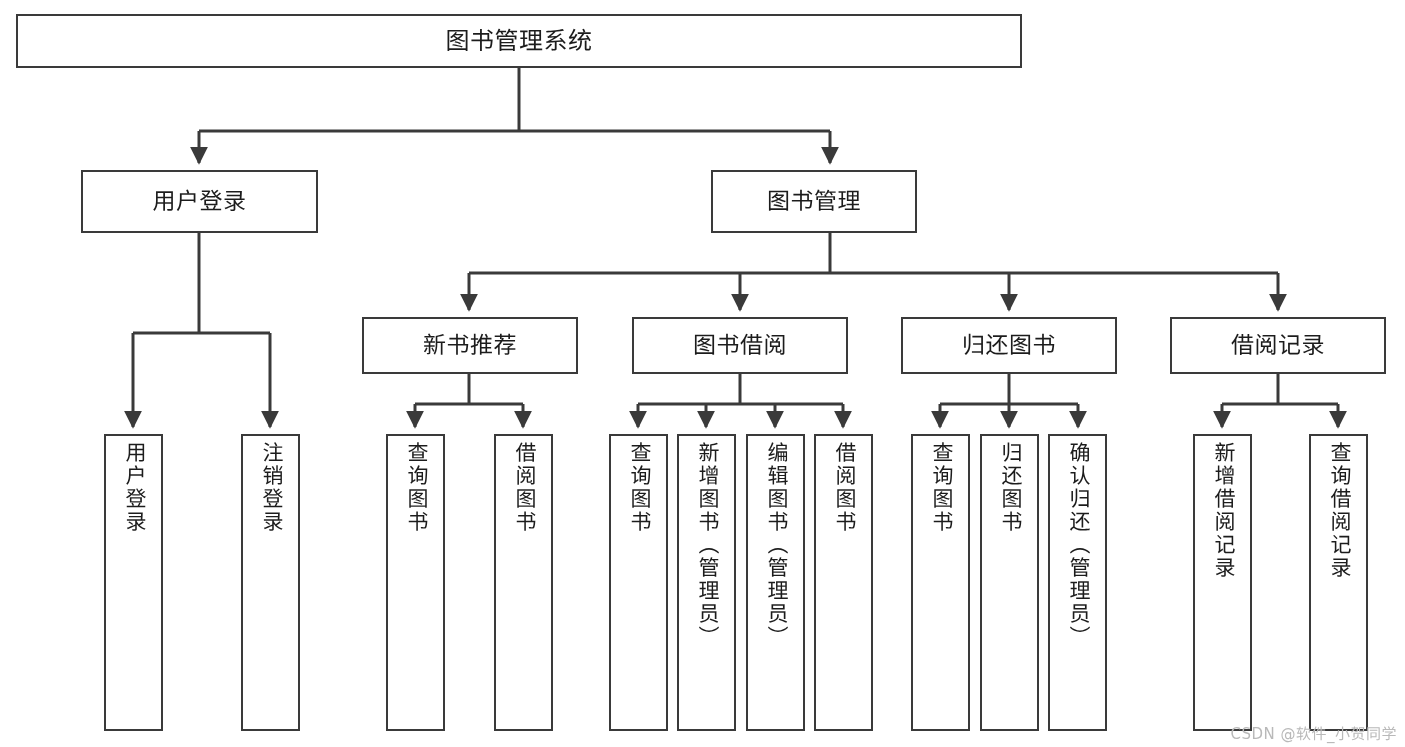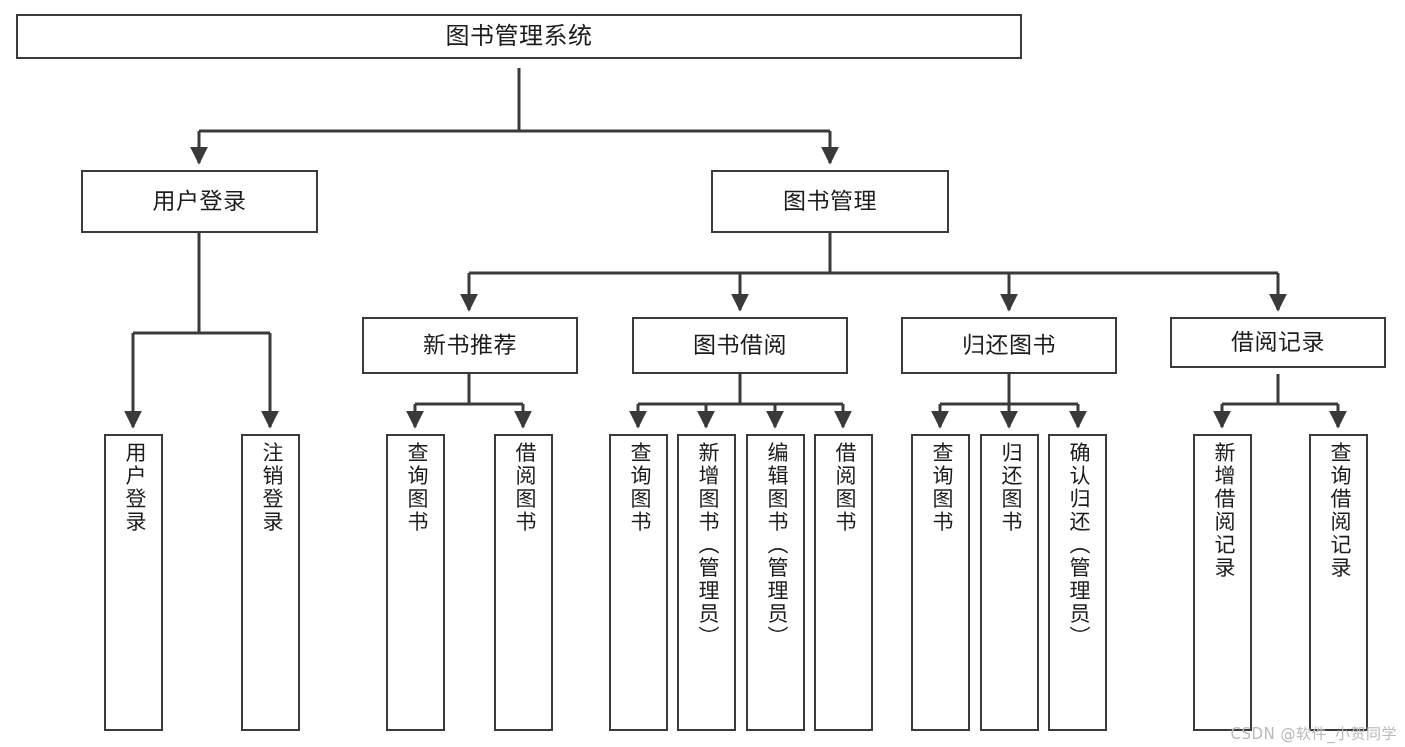--- a/index.html
+++ b/index.html
@@ -123,45 +123,45 @@
       <path d="M 1009 404 L 1009 427" marker-end="url(#arrow)"></path>
       <path d="M 1078 404 L 1078 427" marker-end="url(#arrow)"></path>
 
       <path d="M 1278 374 L 1278 404"></path>
       <path d="M 1222 404 L 1338 404"></path>
       <path d="M 1222 404 L 1222 427" marker-end="url(#arrow)"></path>
       <path d="M 1338 404 L 1338 427" marker-end="url(#arrow)"></path>
     </g>
   </svg>
 
-  <div class="node horiz root" style="left:16px; top:14px; width:1006px; height:45px;">
+  <div class="node horiz root" style="left:16px; top:14px; width:1006px; height:54px;">
     <span class="node-label">图书管理系统</span>
   </div>
 
   <div class="node horiz" style="left:81px; top:170px; width:237px; height:63px;">
     <span class="node-label">用户登录</span>
   </div>
 
-  <div class="node horiz" style="left:711px; top:170px; width:238px; height:63px;">
+  <div class="node horiz" style="left:711px; top:170px; width:206px; height:63px;">
     <span class="node-label">图书管理</span>
   </div>
 
   <div class="node horiz" style="left:632px; top:317px; width:216px; height:57px;">
     <span class="node-label">图书借阅</span>
   </div>
 
   <div class="node horiz" style="left:362px; top:317px; width:216px; height:57px;">
     <span class="node-label">新书推荐</span>
   </div>
 
   <div class="node horiz" style="left:901px; top:317px; width:216px; height:57px;">
     <span class="node-label">归还图书</span>
   </div>
 
-  <div class="node horiz" style="left:1170px; top:317px; width:216px; height:51px;">
+  <div class="node horiz" style="left:1170px; top:317px; width:216px; height:57px;">
     <span class="node-label">借阅记录</span>
   </div>
 
   <div class="node vert" style="left:104px; top:434px; width:59px; height:297px;">
     <span class="node-label">用户登录</span>
   </div>
 
   <div class="node vert" style="left:241px; top:434px; width:59px; height:297px;">
     <span class="node-label">注销登录</span>
   </div>

